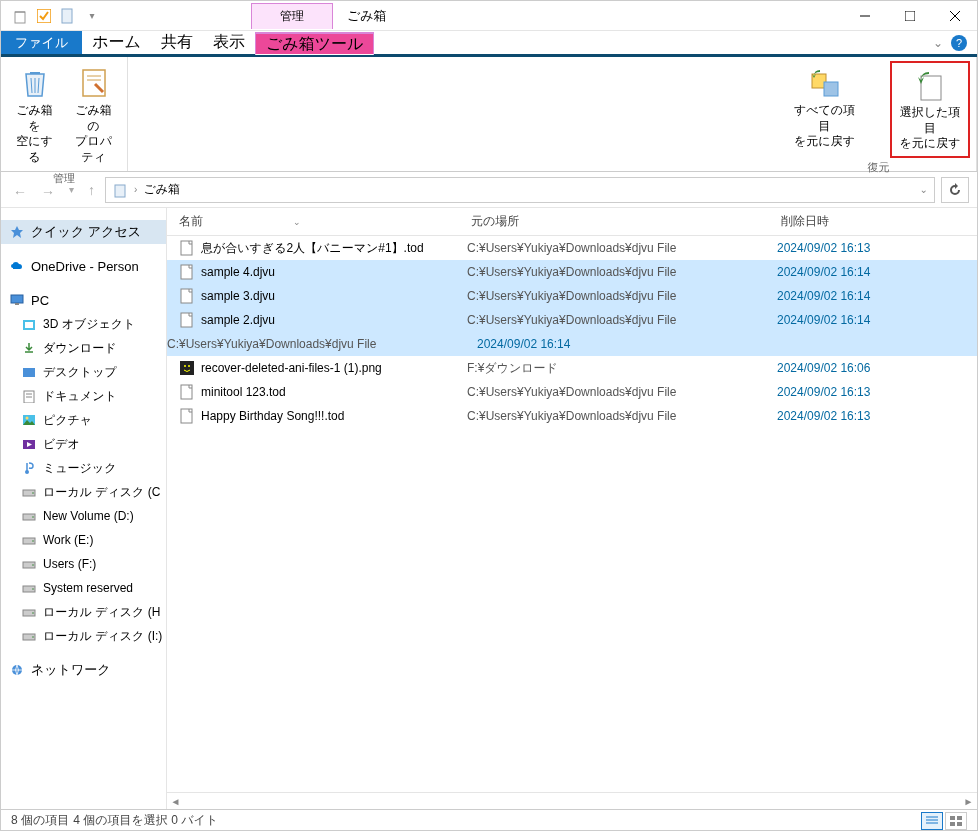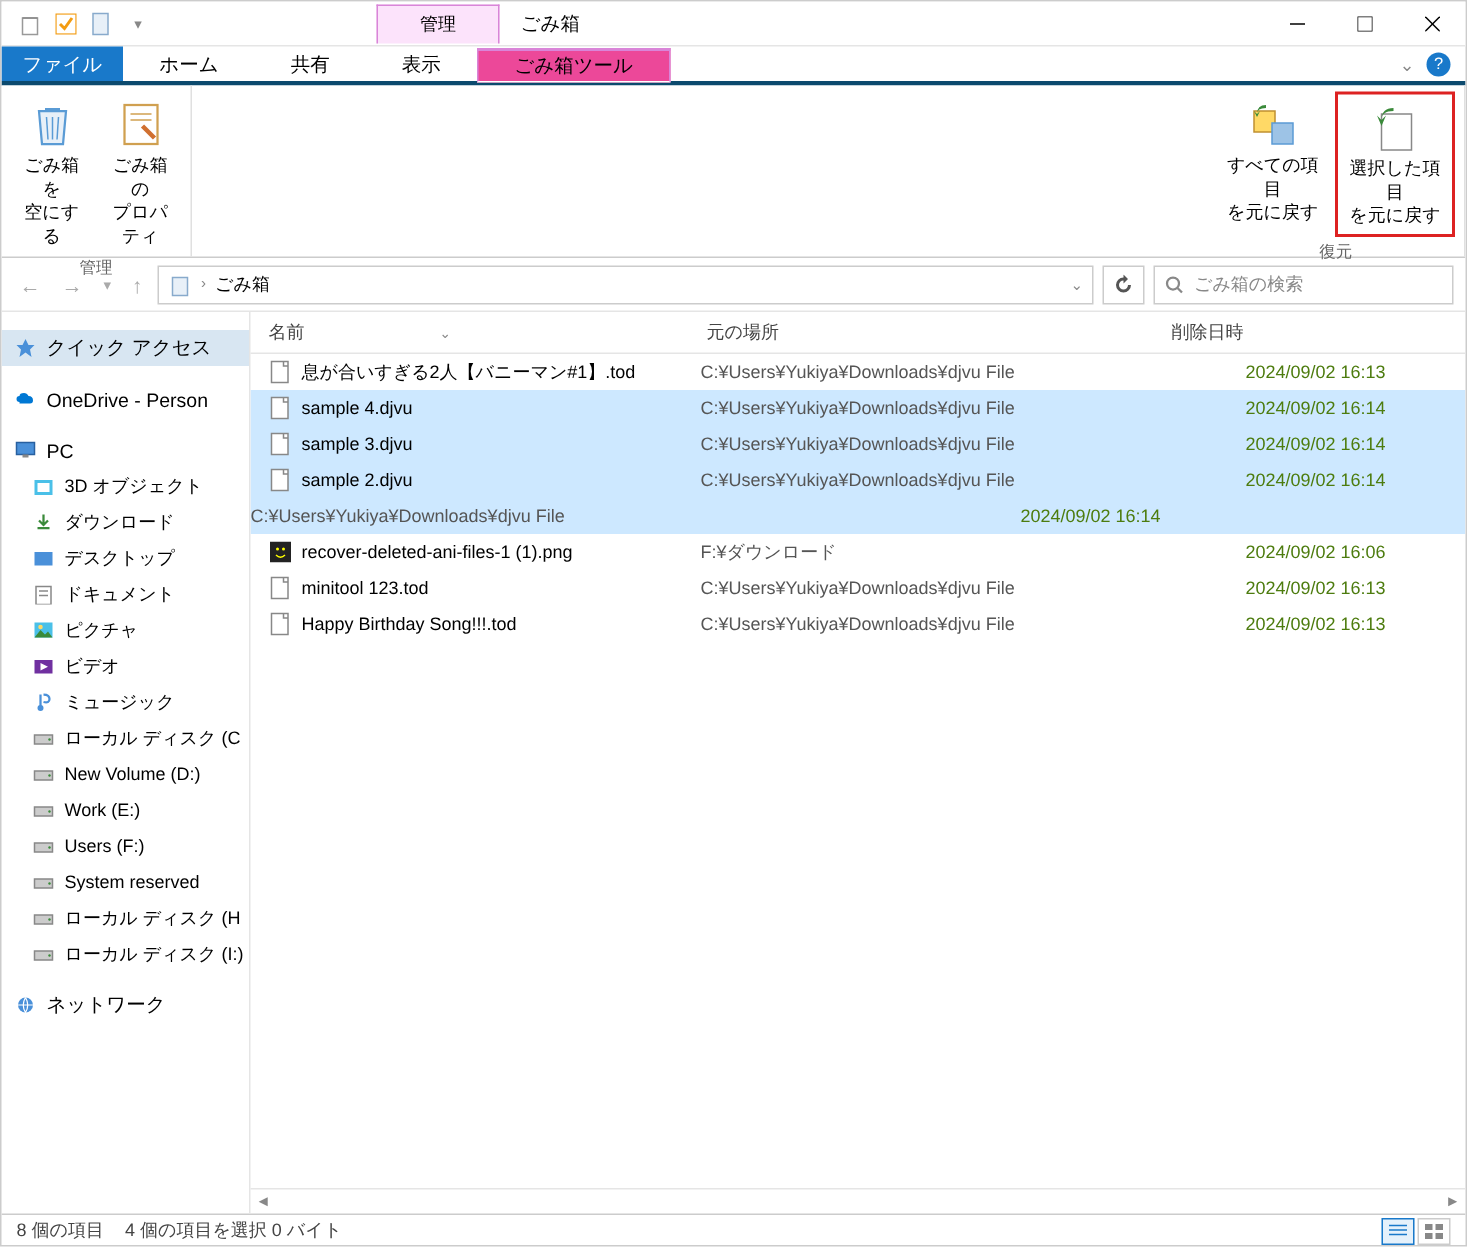--- a/index.html
+++ b/index.html
@@ -6,29 +6,29 @@
 body { width: 978px; height: 831px; background: #fff; font-size: 12px; color: #000; overflow: hidden; border: 1px solid #ccc; }
 .titlebar { display: flex; align-items: center; height: 30px; background: #fff; border-bottom: 1px solid #e5e5e5; }
 .titlebar-icons { display: flex; gap: 6px; padding-left: 10px; align-items: center; }
 .tb-icon { width: 18px; height: 18px; display: inline-flex; align-items: center; justify-content: center; }
 .title-manage-tab { margin-left: 150px; background: #fce3fb; padding: 4px 28px; border: 1px solid #d985d8; border-bottom: none; font-size: 12px; }
 .title-text { padding: 0 14px; font-size: 13px; }
 .win-controls { margin-left: auto; display: flex; }
 .win-btn { width: 45px; height: 30px; display: flex; align-items: center; justify-content: center; font-size: 13px; cursor: pointer; }
 .menubar { display: flex; align-items: stretch; height: 26px; border-bottom: 3px solid #0c4a6e; }
 .menu-file { background: #1979ca; color: #fff; padding: 4px 14px; font-size: 13px; display: flex; align-items: center; }
-.menu-item { padding: 4px 24px; font-size: 13px; display: flex; align-items: center; cursor: pointer; }
+.menu-item { padding: 4px 10px; font-size: 16px; display: flex; align-items: center; cursor: pointer; }
 .menu-item-active { background: #ec4899; border: 1px solid #d985d8; border-bottom: 1px solid #fff; border-top: 2px solid #d985d8; position: relative; top: 1px; }
 .menubar-right { margin-left: auto; display: flex; align-items: center; gap: 8px; padding-right: 10px; }
 .help-circle { width: 16px; height: 16px; border-radius: 50%; background: #1979ca; color: #fff; display: flex; align-items: center; justify-content: center; font-size: 11px; }
 .ribbon { display: flex; height: 115px; border-bottom: 1px solid #ccc; background: #fff; justify-content: space-between; }
 .ribbon-group { display: flex; flex-direction: column; align-items: center; border-right: 1px solid #e0e0e0; padding: 4px 6px 2px; }
 .ribbon-btns { display: flex; gap: 4px; flex: 1; }
 .ribbon-btn { display: flex; flex-direction: column; align-items: center; justify-content: flex-start; padding: 4px 4px; cursor: pointer; text-align: center; line-height: 1.3; font-size: 12px; width: 55px; }
-.ribbon-btn.highlighted { border: 2px solid #d22; }
+.ribbon-btn.highlighted { border: 2px solid #d22; margin-left: 24px; }
 .ribbon-icon { width: 36px; height: 36px; display: flex; align-items: center; justify-content: center; margin-bottom: 2px; }
 .ribbon-groupname { font-size: 11px; color: #666; padding-top: 2px; }
 .navbar { display: flex; align-items: center; height: 36px; padding: 4px 8px; gap: 6px; border-bottom: 1px solid #e5e5e5; }
 .nav-arrow { color: #aaa; font-size: 14px; padding: 2px 4px; }
 .addressbar { flex: 1; display: flex; align-items: center; border: 1px solid #ccc; height: 26px; padding: 0 6px; gap: 6px; }
 .addr-icon { width: 16px; height: 16px; }
 .refresh-btn { border: 1px solid #ccc; height: 26px; width: 28px; display: flex; align-items: center; justify-content: center; }
 .searchbar { width: 200px; border: 1px solid #ccc; height: 26px; display: flex; align-items: center; padding: 0 6px; gap: 6px; color: #888; }
 .content { display: flex; height: 601px; }
 .sidebar { width: 165px; overflow: hidden; padding-top: 12px; }
@@ -41,25 +41,25 @@
 .col-headers { display: flex; height: 28px; align-items: center; border-bottom: 1px solid #e5e5e5; color: #444; font-size: 12px; }
 .col-name { width: 300px; padding-left: 12px; display: flex; align-items: center; gap: 90px; }
 .col-loc { width: 310px; padding-left: 4px; }
 .col-date { flex: 1; padding-left: 4px; }
 .sort-ind { font-size: 9px; color: #888; }
 .file-rows { flex: 1; overflow: hidden; }
 .file-row { display: flex; height: 24px; align-items: center; cursor: pointer; }
 .file-row.selected { background: #cde8ff; }
 .file-row .fn { width: 300px; padding-left: 12px; display: flex; align-items: center; gap: 6px; }
 .file-row .floc { width: 310px; color: #555; }
-.file-row .fdate { flex: 1; color: #4d7c0f; text-align: center; }
+.file-row .fdate { flex: 1; color: #0369a1; }
 .fr-icon { width: 16px; height: 16px; display: inline-flex; align-items: center; justify-content: center; }
 .scroll-indicator { position: absolute; bottom: 0; left: 0; right: 0; height: 17px; border-top: 1px solid #e5e5e5; display: flex; }
 .scroll-arrow { width: 17px; display: flex; align-items: center; justify-content: center; color: #888; font-size: 10px; }
-.statusbar { display: flex; align-items: center; height: 22px; border-top: 1px solid #ccc; padding: 0 10px; font-size: 12px; color: #444; gap: 14px; }
+.statusbar { display: flex; align-items: center; height: 22px; border-top: 1px solid #ccc; padding: 0 10px; font-size: 12px; color: #444; gap: 4px; }
 .statusbar .views { margin-left: auto; display: flex; gap: 2px; }
 .view-btn { width: 22px; height: 18px; border: 1px solid #ccc; display: flex; align-items: center; justify-content: center; }
 .view-btn.active { border-color: #1979ca; background: #e5f1fb; }
 svg { display: block; }
 </style>
 </head>
 <body>
 
 <div class="titlebar">
   <div class="titlebar-icons">
@@ -188,29 +188,20 @@
     </span>
     <span style="color:#888;font-size:10px;">›</span>
     <span>ごみ箱</span>
     <span style="margin-left:auto;color:#888;font-size:10px;">⌄</span>
   </div>
   <div class="refresh-btn">
     <svg width="14" height="14">
         <path d="M12 7 A5 5 0 1 1 7 2 L7 0 L10 3 L7 6 L7 4 A3 3 0 1 0 10 7 Z" fill="#555"></path>
       </svg>
   </div>
-  <div class="searchbar">
-    <span>
-      <svg width="14" height="14">
-          <circle cx="6" cy="6" r="4" fill="none" stroke="#888" stroke-width="1.5"></circle>
-          <line x1="9" y1="9" x2="12" y2="12" stroke="#888" stroke-width="1.5"></line>
-        </svg>
-    </span>
-    <span>ごみ箱の検索</span>
-  </div>
 </div>
 
 <div class="content">
 
   <div class="sidebar">
     <div class="side-item top quick">
       <span class="side-icon">
           <svg width="14" height="14">
             <path d="M7 1 L9 5 L13 5 L10 8 L11 13 L7 10 L3 13 L4 8 L1 5 L5 5 Z" fill="#4a90d9"></path>
           </svg>

